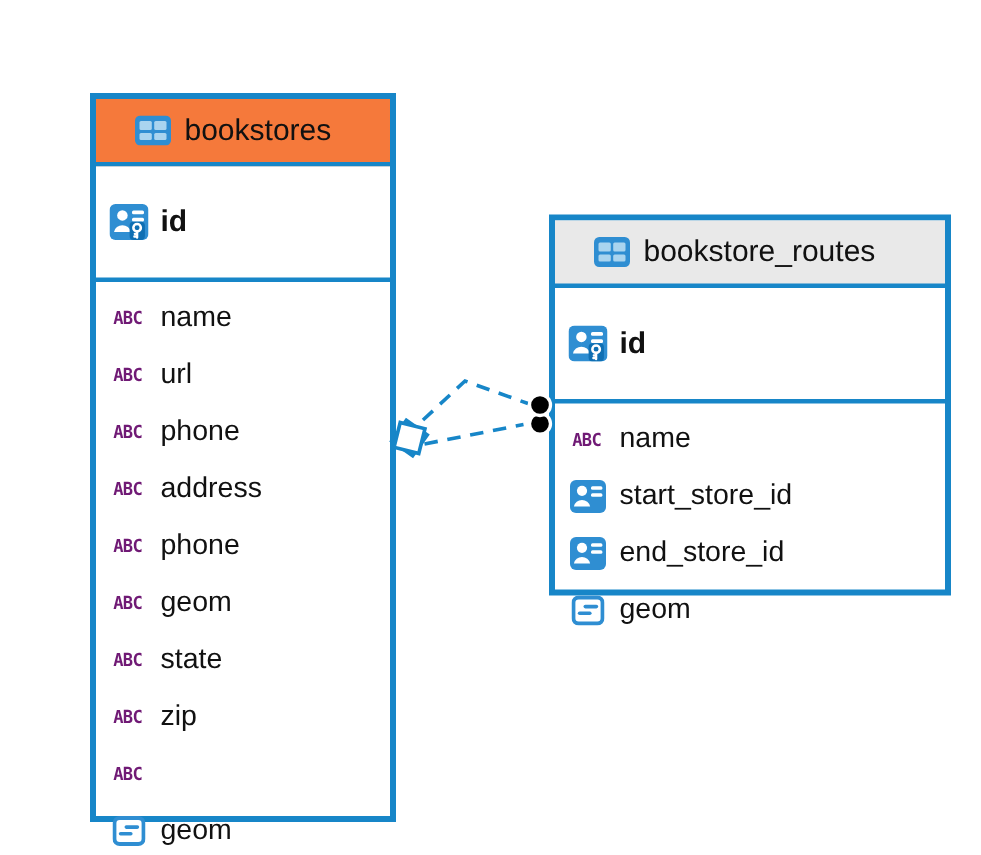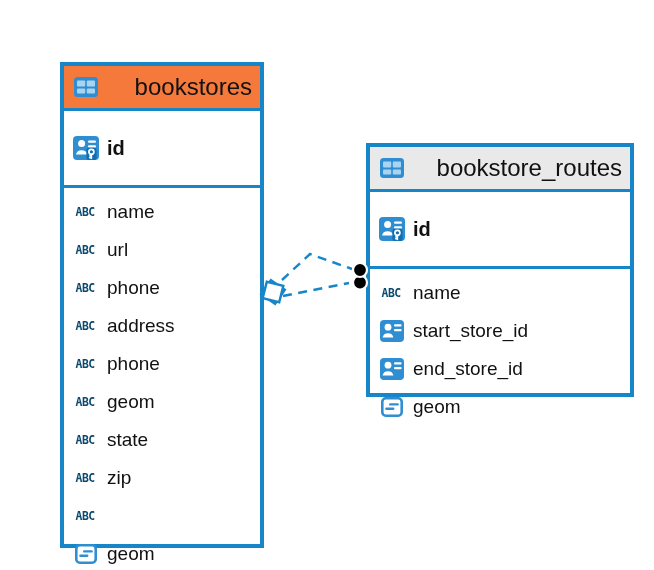--- a/index.html
+++ b/index.html
@@ -19,25 +19,24 @@
     border: 4px solid #1786c8;
     z-index: 1;
   }
   #t-bookstores { left: 60px; top: 62px; width: 204px; height: 486px; }
   #t-routes     { left: 366px; top: 143px; width: 268px; height: 254px; }
   .thead {
     height: 42px;
     display: flex;
     align-items: center;
     gap: 8px;
-    padding: 0 8px;
+    padding: 0 24px;
     border-bottom: 3px solid #1786c8;
-    font-size: 24px;
+    font-size: 20px;
     white-space: nowrap;
-    justify-content: space-between;
   }
   .thead.orange { background: #f5793b; }
   .thead.gray   { background: #e9e9e9; }
   .pkrow {
     height: 42px;
     display: flex;
     align-items: center;
     gap: 8px;
     padding: 16px 8px;
     border-bottom: 3px solid #1786c8;
@@ -60,21 +59,21 @@
     flex: 0 0 27px;
     display: flex;
     align-items: center;
     justify-content: center;
   }
   .abc {
     font-family: "DejaVu Sans Mono", monospace;
     font-weight: 700;
     font-size: 12px;
     letter-spacing: -0.5px;
-    color: #0c4a6e;
+    color: #701a75;
     transform: scaleX(0.95);
   }
   .overlay {
     position: absolute;
     left: 0; top: 0;
     width: 654px; height: 570px;
     z-index: 5;
     pointer-events: none;
   }
   .defs { position: absolute; width: 0; height: 0; overflow: hidden; }

